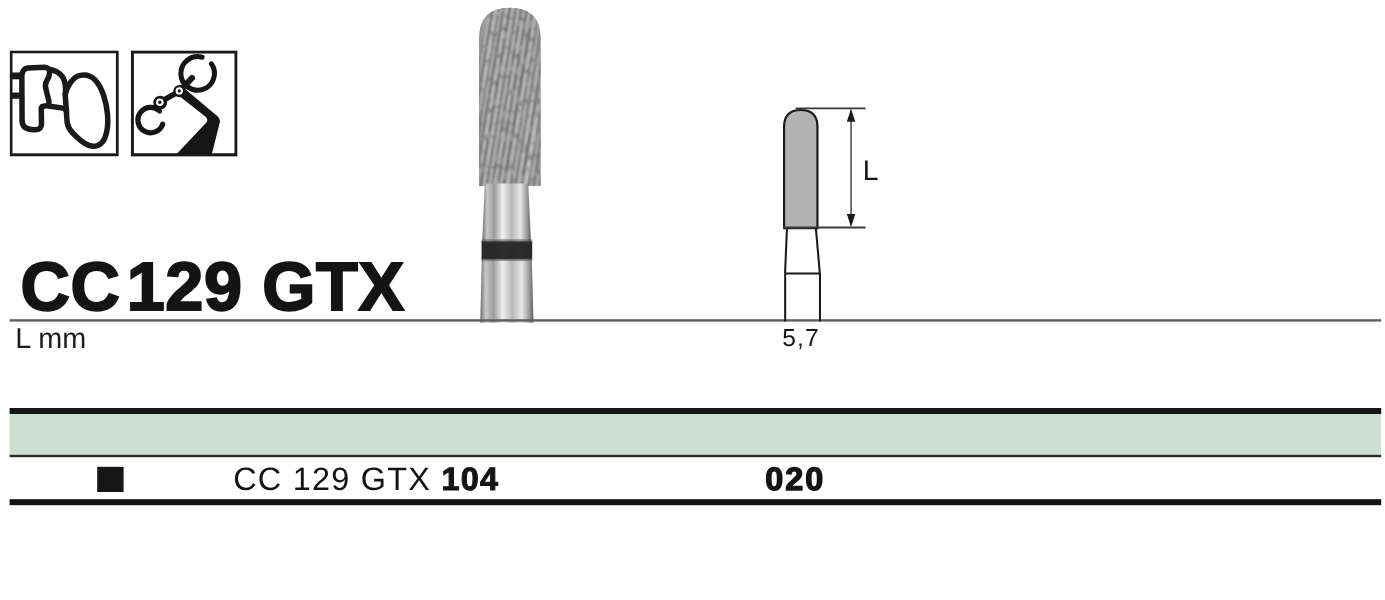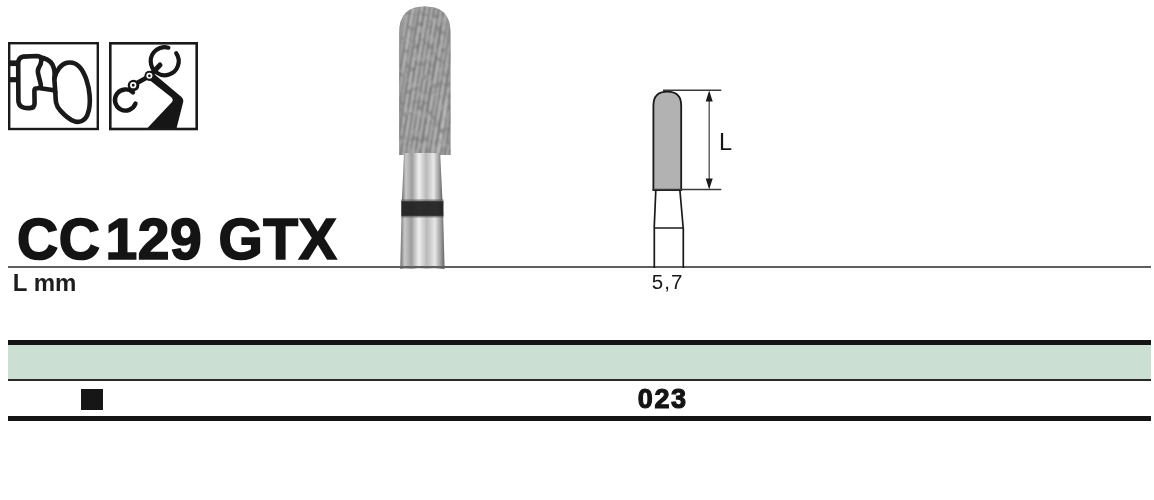--- a/index.html
+++ b/index.html
@@ -1,20 +1,20 @@
 <!DOCTYPE html>
 <html><head><meta charset="utf-8">
 <style>
 html,body{margin:0;padding:0;background:#fff;}
 .page{position:relative;width:1154px;height:500px;overflow:hidden;background:#fff;
   font-family:"Liberation Sans",sans-serif;color:#161616;}
 .abs{position:absolute;}
 .title{left:17px;top:211.4px;font-size:57px;font-weight:bold;letter-spacing:0.5px;
   -webkit-text-stroke:1.7px #141414;color:#141414;white-space:nowrap;line-height:1;}
-.lmm{left:12.8px;top:270.2px;font-size:24px;line-height:1.08;color:#1d1d1d;font-weight:bold;}
+.lmm{left:12.8px;top:270.2px;font-size:24px;line-height:1.08;color:#1d1d1d;}
 .dim80{left:651.8px;top:271.4px;font-size:20.5px;letter-spacing:1.0px;line-height:1.1;color:#161616;}
 .rule1{left:8px;top:266.2px;width:1143px;height:2.2px;background:#5f5f5f;}
 .thick1{left:8px;top:340.3px;width:1143px;height:4.9px;background:#151515;}
 .green{left:8px;top:345.2px;width:1143px;height:34.3px;background:#cbe0d2;}
 .thin{left:8px;top:379.3px;width:1143px;height:1.8px;background:#2a2a2a;}
 .sq{left:81px;top:388.5px;width:21.8px;height:21px;background:#161616;}
 .rowtxt{left:194.3px;top:384.8px;font-size:27px;letter-spacing:1.05px;line-height:1.08;color:#141414;white-space:nowrap;}
 .rowtxt b{-webkit-text-stroke:0.8px #141414;}
 .ordno{left:637.8px;top:384.8px;font-size:27px;letter-spacing:1.6px;line-height:1.08;font-weight:bold;color:#141414;-webkit-text-stroke:1.1px #141414;}
 .thick2{left:8px;top:416px;width:1143px;height:4.8px;background:#151515;}
@@ -152,15 +152,16 @@
     <path d="M655.8,190.2 L654.2,228 M679.9,190.2 L683.2,228 M654.2,228 L683.4,228 M654.3,228 L654.3,268 M683.3,228 L683.3,268" stroke="#1a1a1a" stroke-width="1.7" fill="none"></path>
     <text x="719" y="149.8" font-family="Liberation Sans, sans-serif" font-size="23.5" fill="#161616">L</text>
   </svg>
 
   <div class="abs dim80">5,7</div>
 
   <div class="abs thick1"></div>
   <div class="abs green"></div>
   <div class="abs thin"></div>
   <div class="abs sq"></div>
-  <div class="abs ordno">023</div>
+  <div class="abs rowtxt">CC 129 GTX <b>104</b></div>
+  <div class="abs ordno">020</div>
   <div class="abs thick2"></div>
 
 </div>
 </body></html>

